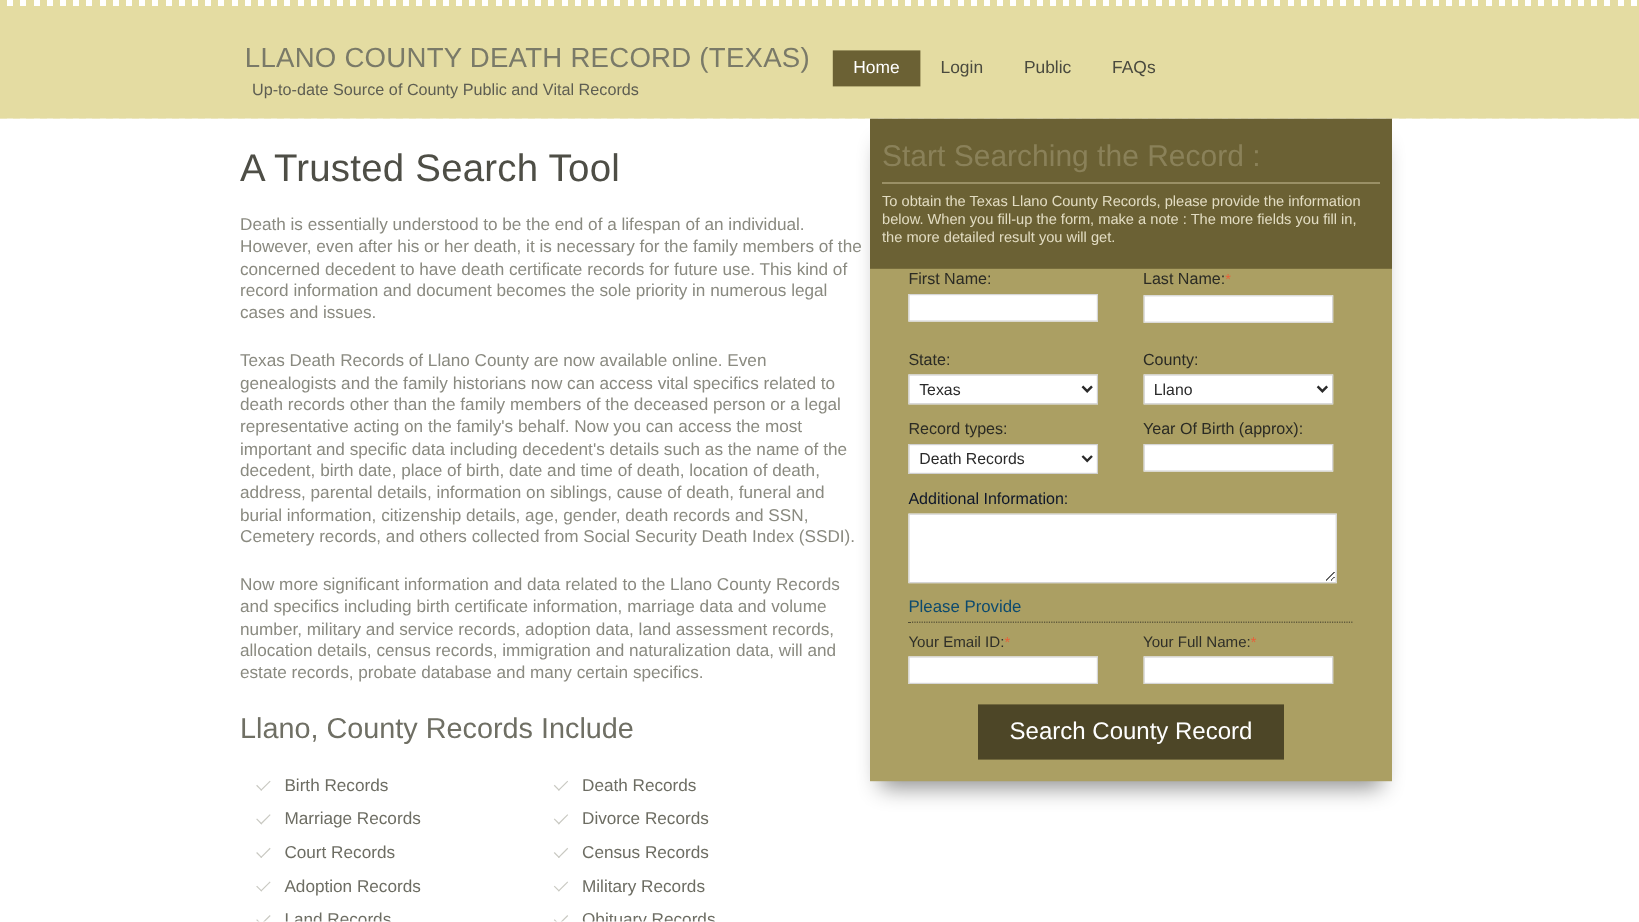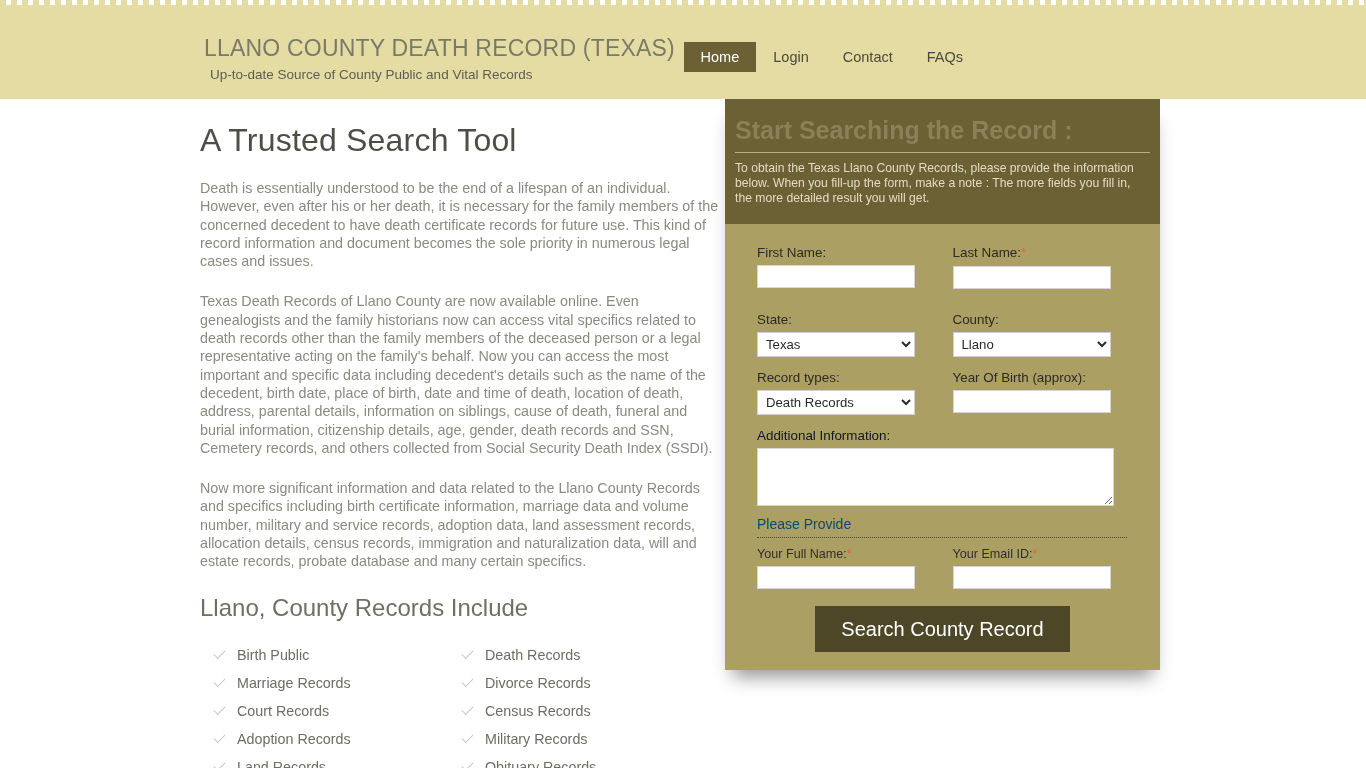--- a/index.html
+++ b/index.html
@@ -154,36 +154,36 @@
     width: 435px;
     background: #ab9f63;
     box-shadow: 0 14px 18px -8px rgba(0,0,0,0.45);
   }
   .form-head {
     background: #6b6134;
     padding: 16px 10px 18px 10px;
   }
   .form-head-title {
     font-size: 25px;
-    font-weight: 700;
+    font-weight: 400;
     color: #8a8159;
     margin: 0 0 8px 0;
     padding: 0 0 7px 0;
     line-height: 30px;
     border-bottom: 1px solid #b9b089;
   }
   .form-head-desc {
     font-size: 12.2px;
     line-height: 15px;
     color: #e2dcc2;
     margin: 0;
     padding-right: 6px;
   }
   .form-body {
-    padding: 20px 32px 18px 32px;
+    padding: 0 32px 18px 32px;
     border-radius: 23px;
   }
   .row {
     display: flex;
     gap: 0px;
   }
   .col {
     width: 205px;
   }
   .col + .col { margin-left: 20px; }
@@ -306,40 +306,40 @@
 
   <div class="header-inner">
     <div class="brand">
       <div class="brand-title">LLANO COUNTY DEATH RECORD (TEXAS)</div>
       <div class="brand-sub">Up-to-date Source of  County Public and Vital Records</div>
     </div>
 
     <nav class="main-nav">
       <div class="nav-item active">Home</div>
       <div class="nav-item">Login</div>
-      <div class="nav-item">Contact</div>
+      <div class="nav-item">Public</div>
       <div class="nav-item">FAQs</div>
     </nav>
   </div>
 </div>
 
 <div class="page">
 
   <div class="content">
     <h1 class="page-title">A Trusted Search Tool</h1>
     <p class="para">Death is essentially understood to be the end of a lifespan of an individual. However, even after his or her death, it is necessary for the family members of the concerned decedent to have death certificate records for future use. This kind of record information and document becomes the sole priority in numerous legal cases and issues.</p>
     <p class="para">Texas Death Records of Llano County are now available online. Even genealogists and the family historians now can access vital specifics related to death records other than the family members of the deceased person or a legal representative acting on the family's behalf. Now you can access the most important and specific data including decedent's details such as the name of the decedent, birth date, place of birth, date and time of death, location of death, address, parental details, information on siblings, cause of death, funeral and burial information, citizenship details, age, gender, death records and SSN, Cemetery records, and others collected from Social Security Death Index (SSDI).</p>
     <p class="para">Now more significant information and data related to the Llano County Records and specifics including birth certificate information, marriage data and volume number, military and service records, adoption data, land assessment records, allocation details, census records, immigration and naturalization data, will and estate records, probate database and many certain specifics.</p>
 
     <h2 class="sub-title">Llano, County Records Include</h2>
 
     <div class="records-grid">
       <div class="record-item">
         <span class="check-ico"></span>
-        <span>Birth Public</span>
+        <span>Birth Records</span>
       </div>
       <div class="record-item">
         <span class="check-ico"></span>
         <span>Death Records</span>
       </div>
       <div class="record-item">
         <span class="check-ico"></span>
         <span>Marriage Records</span>
       </div>
       <div class="record-item">
@@ -430,27 +430,27 @@
 
       <div>
         <div class="ta-label">Additional Information:</div>
         <textarea class="ta" style=""></textarea>
       </div>
 
       <div class="provide">Please Provide</div>
 
       <div class="row">
         <div class="col">
+          <div class="small-label"><span>Your Email ID:</span><span class="req">*</span></div>
+          <input class="txt" type="text" value="" style="">
+        </div>
+        <div class="col">
           <div class="small-label"><span>Your Full Name:</span><span class="req">*</span></div>
           <input class="txt" type="text" value="" style="">
         </div>
-        <div class="col">
-          <div class="small-label"><span>Your Email ID:</span><span class="req">*</span></div>
-          <input class="txt" type="text" value="" style="">
-        </div>
       </div>
 
 
       <div class="submit-wrap">
         <button class="submit-btn">Search County Record</button>
       </div>
 
     </div>
   </div>
 

